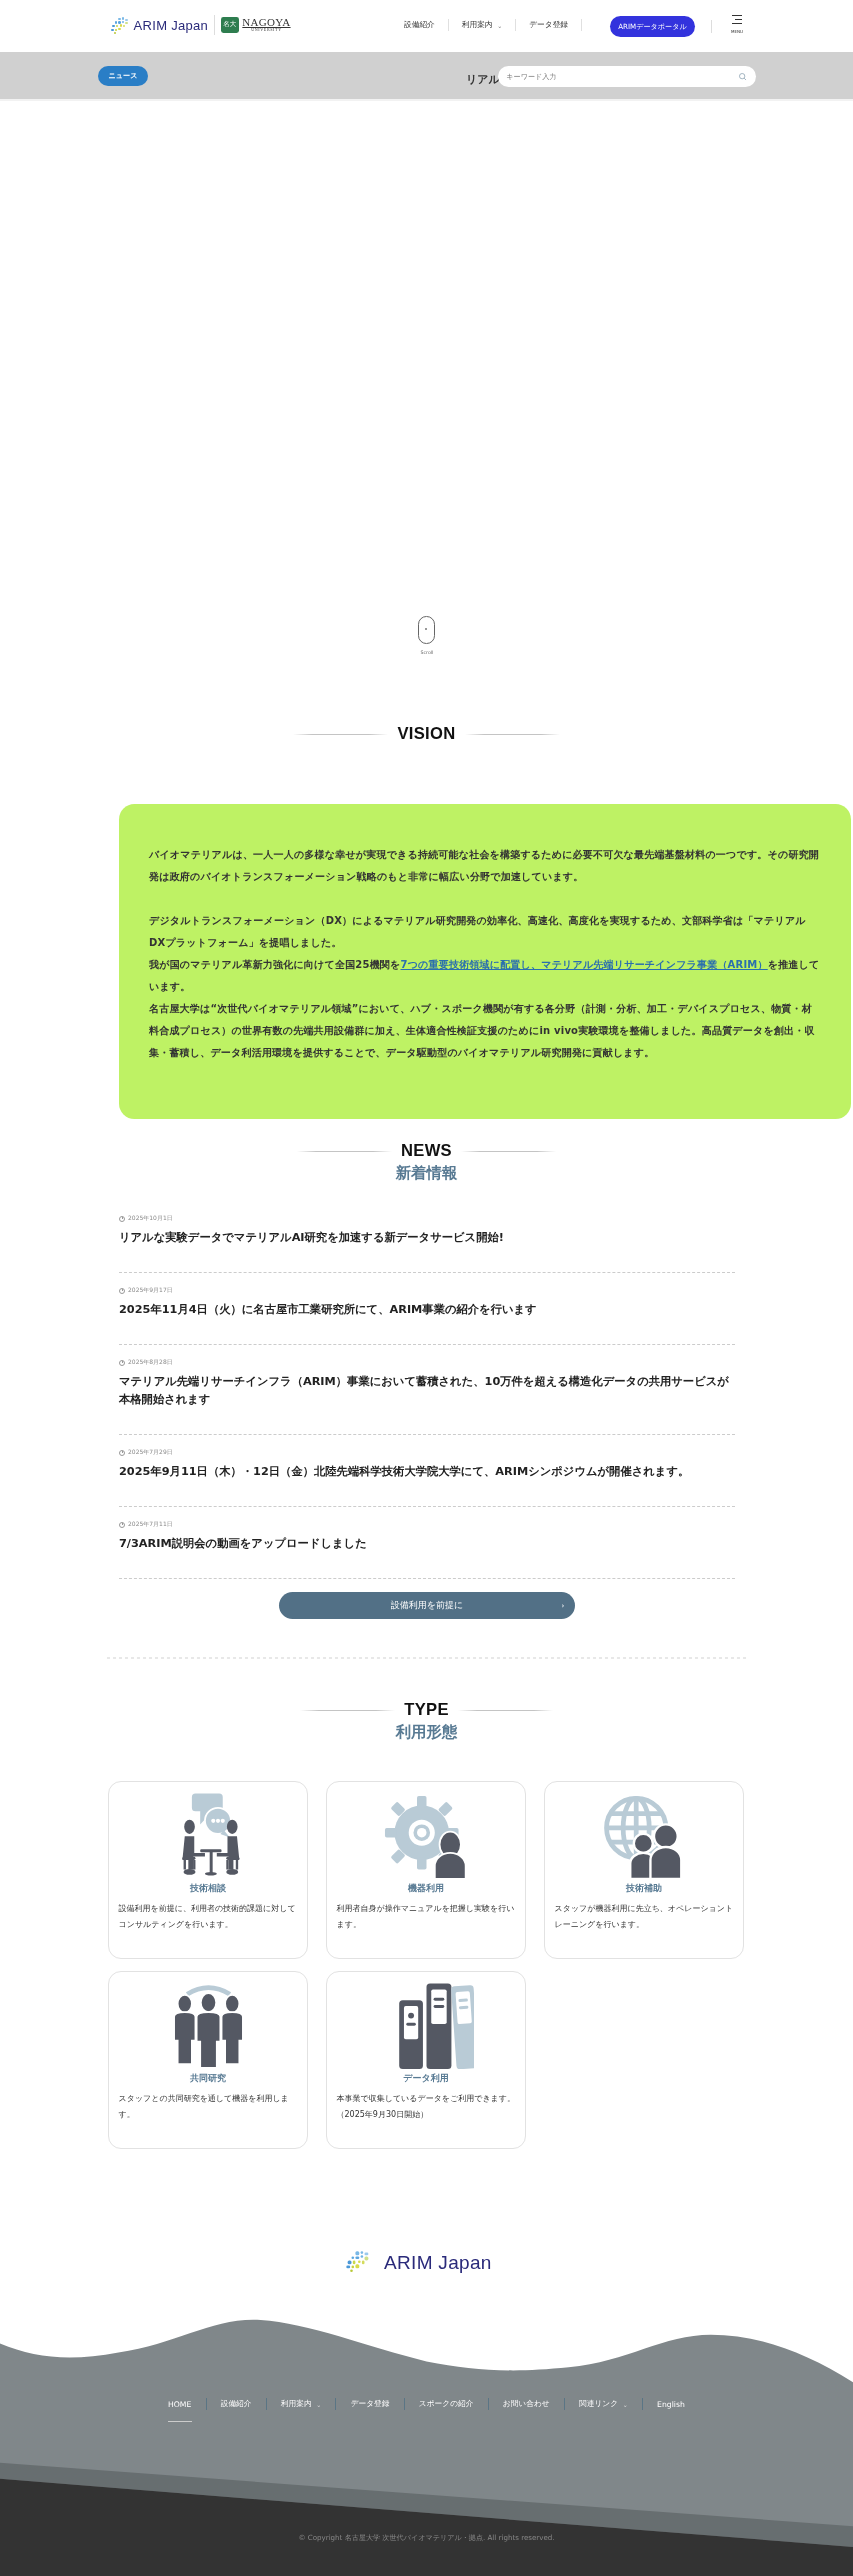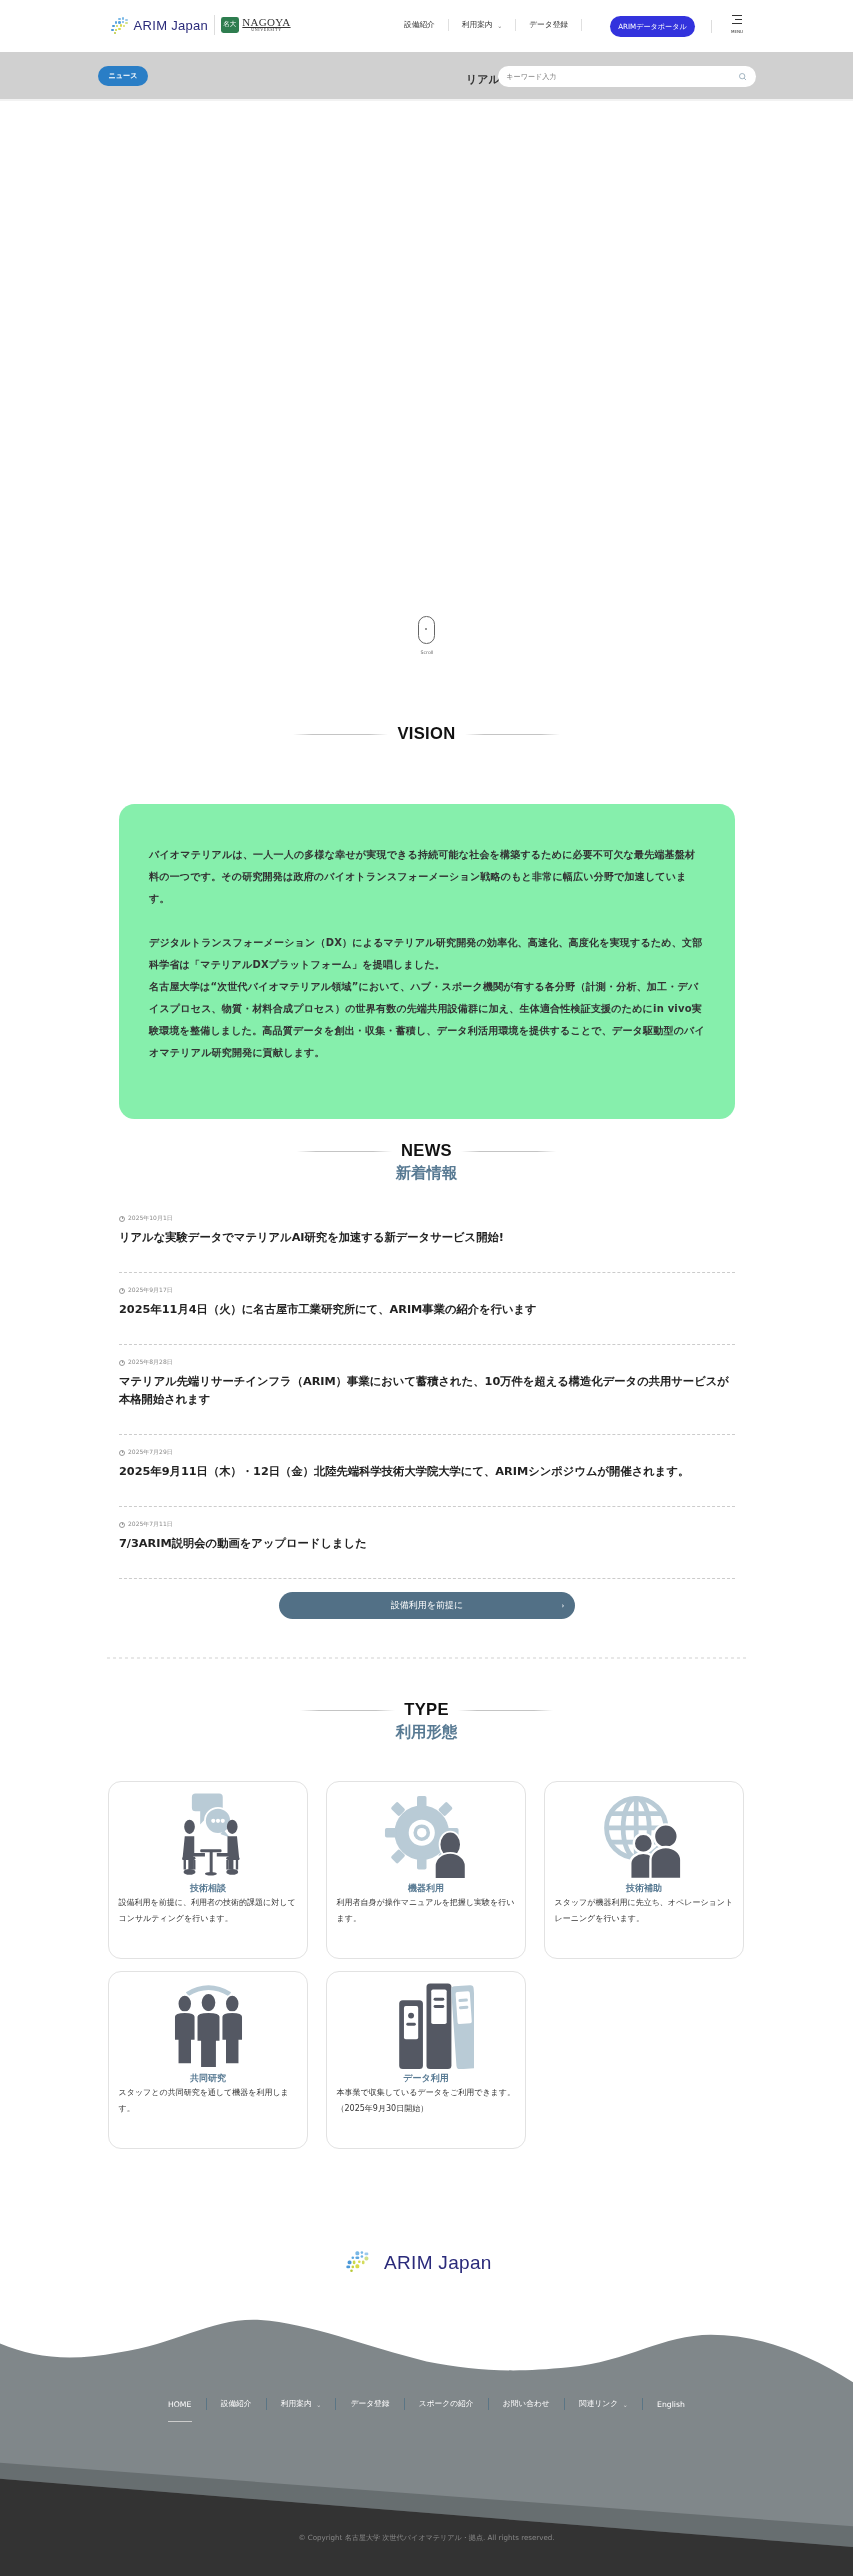--- a/index.html
+++ b/index.html
@@ -48,21 +48,21 @@
 
   
   .sec-head { position: absolute; left: 0; width: 853px; text-align: center; }
   .sec-head .en { font-family: "Liberation Sans", sans-serif; font-size: 16.6px; font-weight: bold; color: #111; display: inline-block; position: relative; letter-spacing: 0.3px; }
   .sec-head .en::before, .sec-head .en::after { content: ""; position: absolute; top: 50%; width: 95px; height: 1.2px; background: linear-gradient(90deg, transparent, #c4c4c4 20%, #c4c4c4 80%, transparent); }
   .sec-head .en::before { right: calc(100% + 9.5px); }
   .sec-head .en::after { left: calc(100% + 9.5px); }
   .sec-head .ja { font-size: 15.4px; font-weight: bold; color: #587a93; margin-top: 2.4px; }
 
   
-  .vision-card { position: absolute; left: 119px; top: 804px; width: 616px; height: 315px; background: #86efac; border-radius: 15.4px; padding: 40px 30px 0 30px; }
+  .vision-card { position: absolute; left: 119px; top: 804px; width: 732px; height: 315px; background: #bef264; border-radius: 15.4px; padding: 40px 30px 0 30px; }
   .vision-card p { font-size: 10px; font-weight: bold; color: #333; line-height: 22px; letter-spacing: 0.2px; }
   .vision-card p + p { margin-top: 0; }
   .vision-card .gap { height: 22px; }
   .vision-card a { color: #2a6fae; text-decoration: underline; }
 
   
   .news-list { position: absolute; left: 119px; top: 1214px; width: 616px; }
   .news-item { border-bottom: 0.6px dashed #ccc; cursor: pointer; }
   .news-date { font-size: 6px; color: #888; display: flex; align-items: center; }
   .clock { width: 6px; height: 6px; border: 0.6px solid #999; border-radius: 50%; margin-right: 3px; position: relative; }
@@ -71,21 +71,21 @@
   .more-btn { position: absolute; left: 279px; top: 1592px; width: 296px; height: 27px; border-radius: 13.6px; background: #527086; color: #fff; font-size: 9px; display: flex; align-items: center; justify-content: center; cursor: pointer; }
   .more-btn .arr { position: absolute; right: 10.7px; font-size: 7.1px; }
 
   .dash-sep { position: absolute; left: 107px; top: 1657px; width: 640px; height: 2.4px; background-image: linear-gradient(90deg, #e8e8e8 50%, transparent 50%); background-size: 6px 2.4px; }
 
   
   .type-grid { position: absolute; left: 108px; top: 1781px; width: 636px; display: grid; grid-template-columns: repeat(3, 200px); column-gap: 18px; row-gap: 12px; }
   .type-card { height: 178px; border: 0.6px solid #e2e2e2; border-radius: 13px; background: #fff; padding: 8.3px 9.5px 0 9.5px; cursor: pointer; }
   .type-icon { width: 95px; height: 89px; margin: 0 auto; display: block; }
   .type-title { text-align: center; font-size: 9px; font-weight: bold; color: #587a93; margin-top: 2.4px; }
-  .type-desc { font-size: 8px; color: #333; line-height: 16.6px; margin-top: 0; }
+  .type-desc { font-size: 8px; color: #333; line-height: 16.6px; margin-top: 6px; }
 
   
   .bottom-logo { position: absolute; left: 345px; top: 2252px; display: flex; align-items: center; cursor: pointer; }
   .bottom-logo .arim-text { font-size: 19px; }
 
   
   .footer-wave { position: absolute; left: 0; top: 2311px; width: 853px; height: 265px; }
   .footer-nav { position: absolute; left: 168px; top: 2398px; display: flex; align-items: center; }
   .footer-nav .fn { font-size: 7.7px; color: #fff; padding: 0 14.2px; border-right: 0.6px solid #5a7585; height: 12px; display: flex; align-items: center; cursor: pointer; position: relative; }
   .footer-nav .fn:first-child { padding-left: 0; }
@@ -168,20 +168,21 @@
 <div class="scroll-ind"></div>
 <div class="scroll-label">Scroll</div>
 
 <div class="sec-head" style="top:724px">
   <div class="en">VISION</div>
 </div>
 <div class="vision-card">
   <p>バイオマテリアルは、一人一人の多様な幸せが実現できる持続可能な社会を構築するために必要不可欠な最先端基盤材料の一つです。その研究開発は政府のバイオトランスフォーメーション戦略のもと非常に幅広い分野で加速しています。</p>
   <div class="gap"></div>
   <p>デジタルトランスフォーメーション（DX）によるマテリアル研究開発の効率化、高速化、高度化を実現するため、文部科学省は「マテリアルDXプラットフォーム」を提唱しました。</p>
+  <p><span>我が国のマテリアル革新力強化に向けて全国25機関を</span><a>7つの重要技術領域に配置し、マテリアル先端リサーチインフラ事業（ARIM）</a><span>を推進しています。</span></p>
   <p>名古屋大学は“次世代バイオマテリアル領域”において、ハブ・スポーク機関が有する各分野（計測・分析、加工・デバイスプロセス、物質・材料合成プロセス）の世界有数の先端共用設備群に加え、生体適合性検証支援のためにin vivo実験環境を整備しました。高品質データを創出・収集・蓄積し、データ利活用環境を提供することで、データ駆動型のバイオマテリアル研究開発に貢献します。</p>
 </div>
 
 <div class="sec-head" style="top:1141px">
   <div class="en">NEWS</div>
   <div class="ja">新着情報</div>
 </div>
 <div class="news-list">
   <div class="news-item" style="height:59px">
     <div class="news-date">

